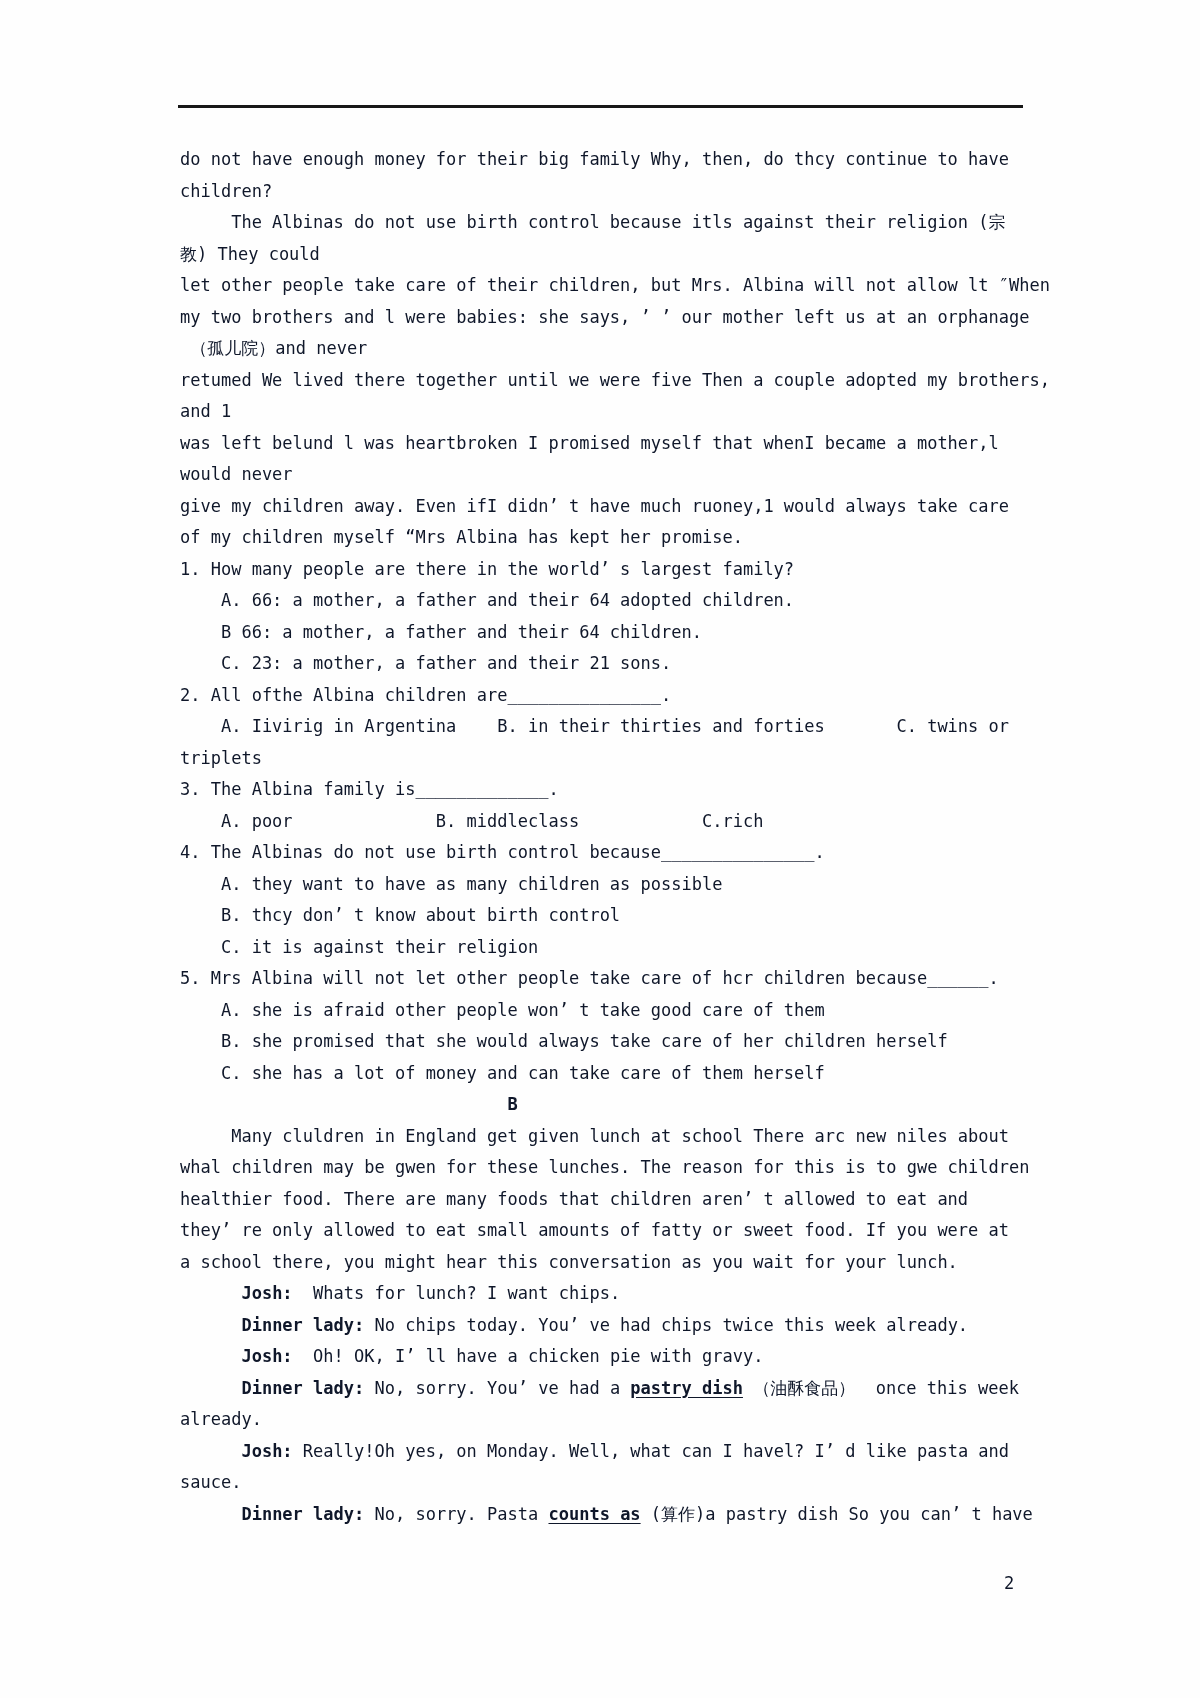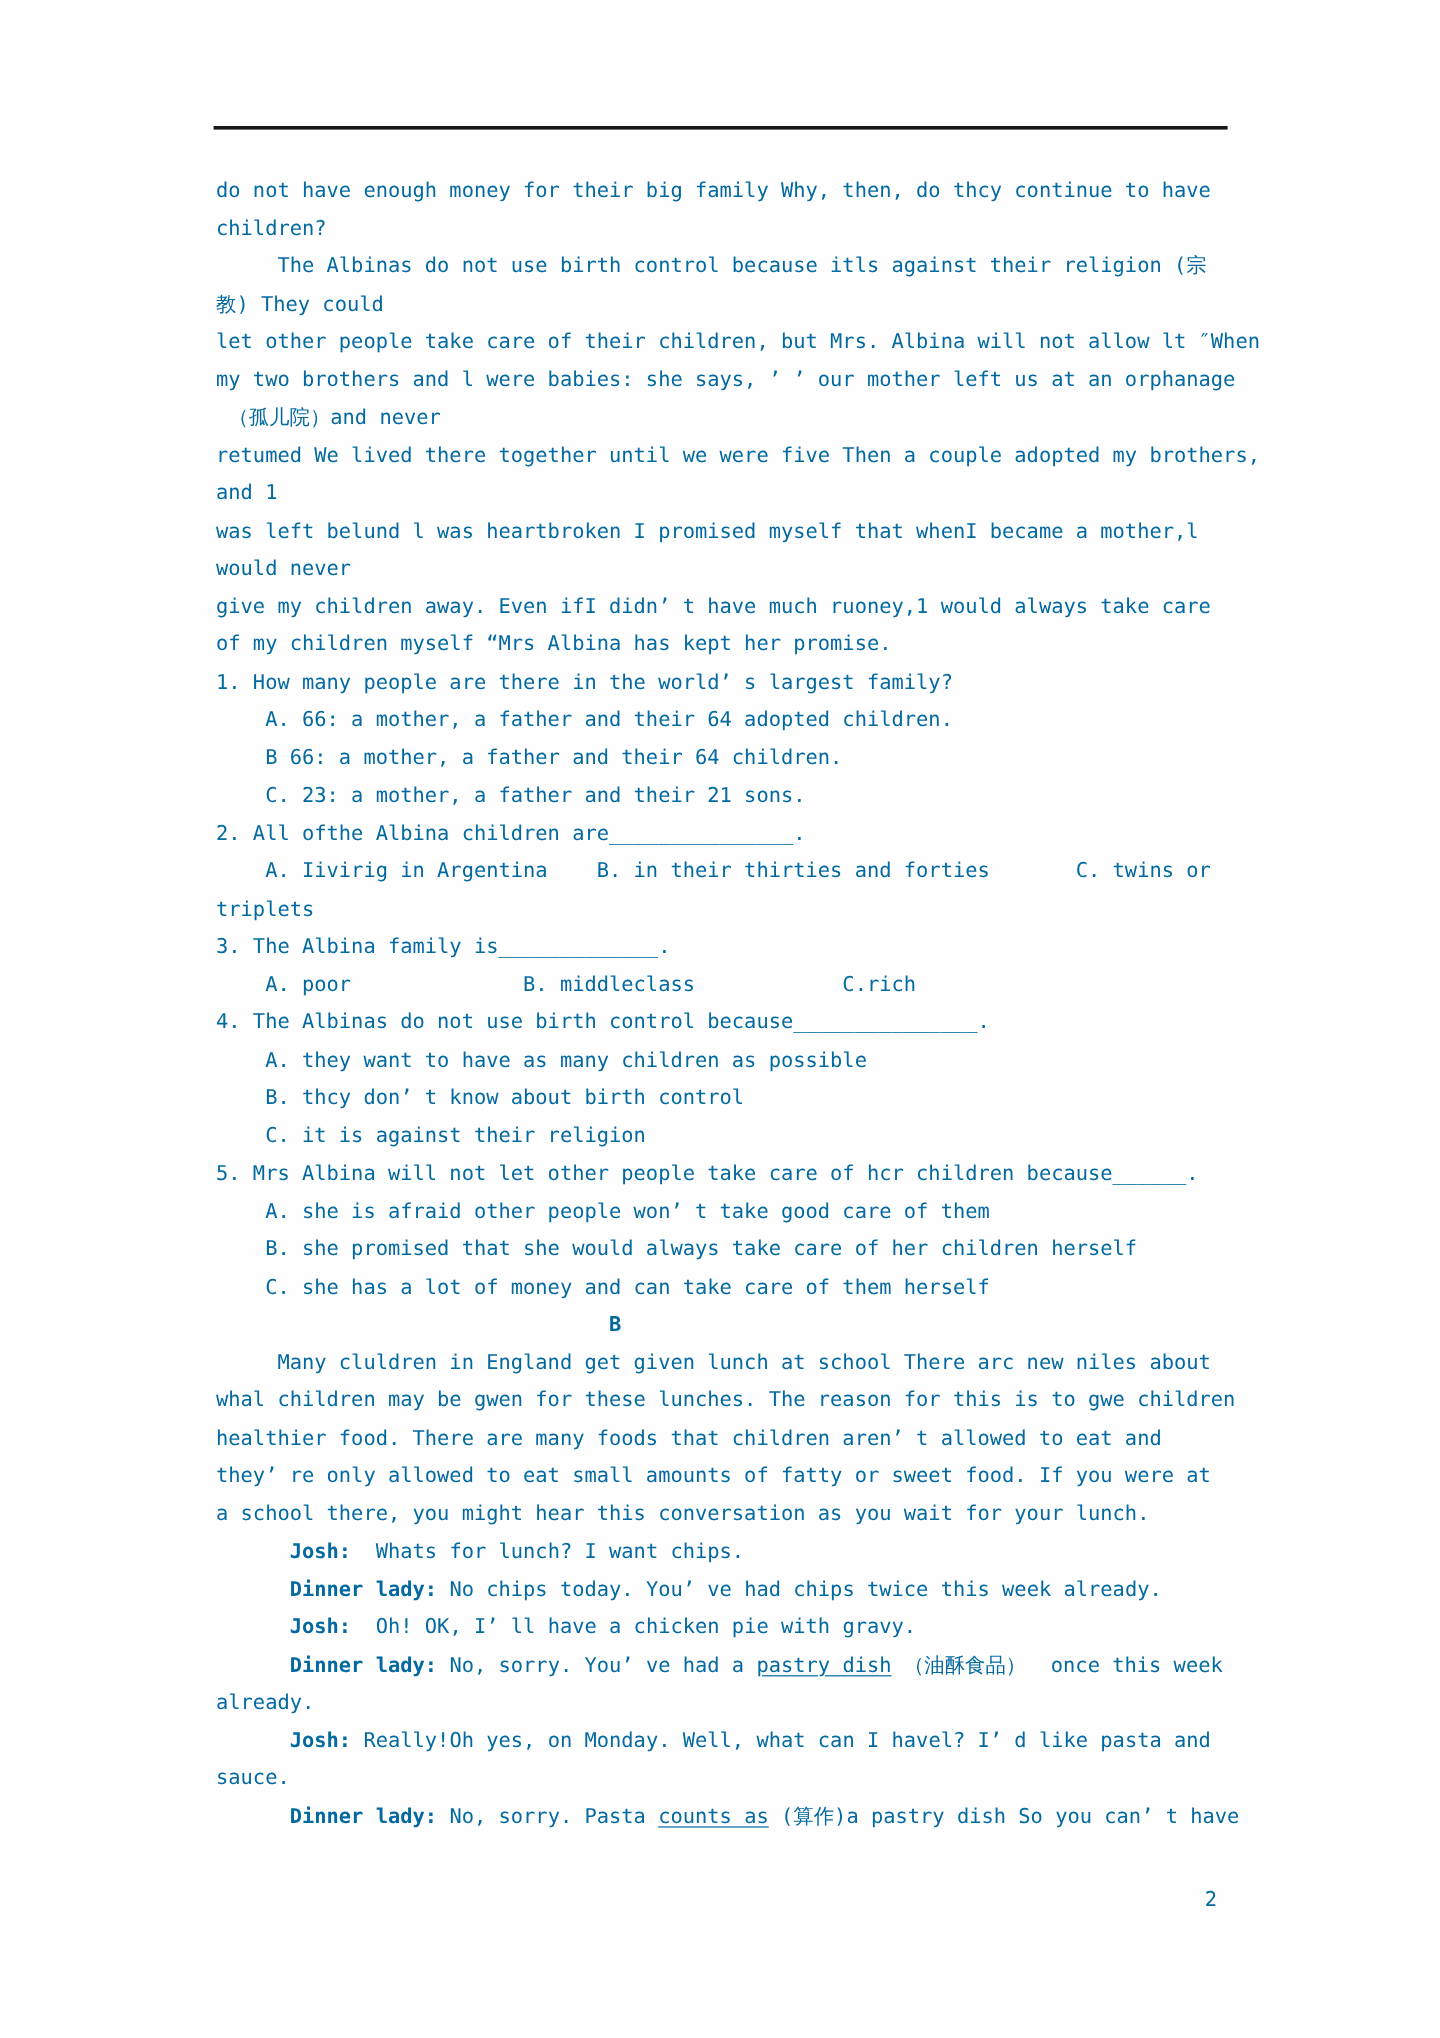--- a/index.html
+++ b/index.html
@@ -7,42 +7,42 @@
     padding: 0;
     background: #ffffff;
   }
   .page {
     position: relative;
     width: 1200px;
     height: 1698px;
     background: #fefefe;
     overflow: hidden;
     font-family: "DejaVu Sans Mono", "Liberation Mono", monospace;
-    color: #0369a1;
+    color: #0f172a;
   }
   .header-rule {
     position: absolute;
     left: 178px;
     top: 105px;
     width: 845px;
     height: 3px;
     background: #171717;
   }
   .body-text {
     position: absolute;
     left: 180px;
     top: 144px;
     width: 900px;
     font-size: 17px;
     line-height: 31.5px;
     white-space: pre;
   }
   .line { height: 31.5px; }
   .seg-bold { font-weight: bold; }
-  .seg-underline { text-decoration: underline; text-underline-offset: 3px; }
+  .seg-underline { text-decoration: underline; text-underline-offset: 3px; font-weight: bold; }
   .page-number {
     position: absolute;
     left: 1004px;
     top: 1572px;
     font-size: 17px;
     line-height: 22px;
   }
 </style>
 </head>
 <body>

